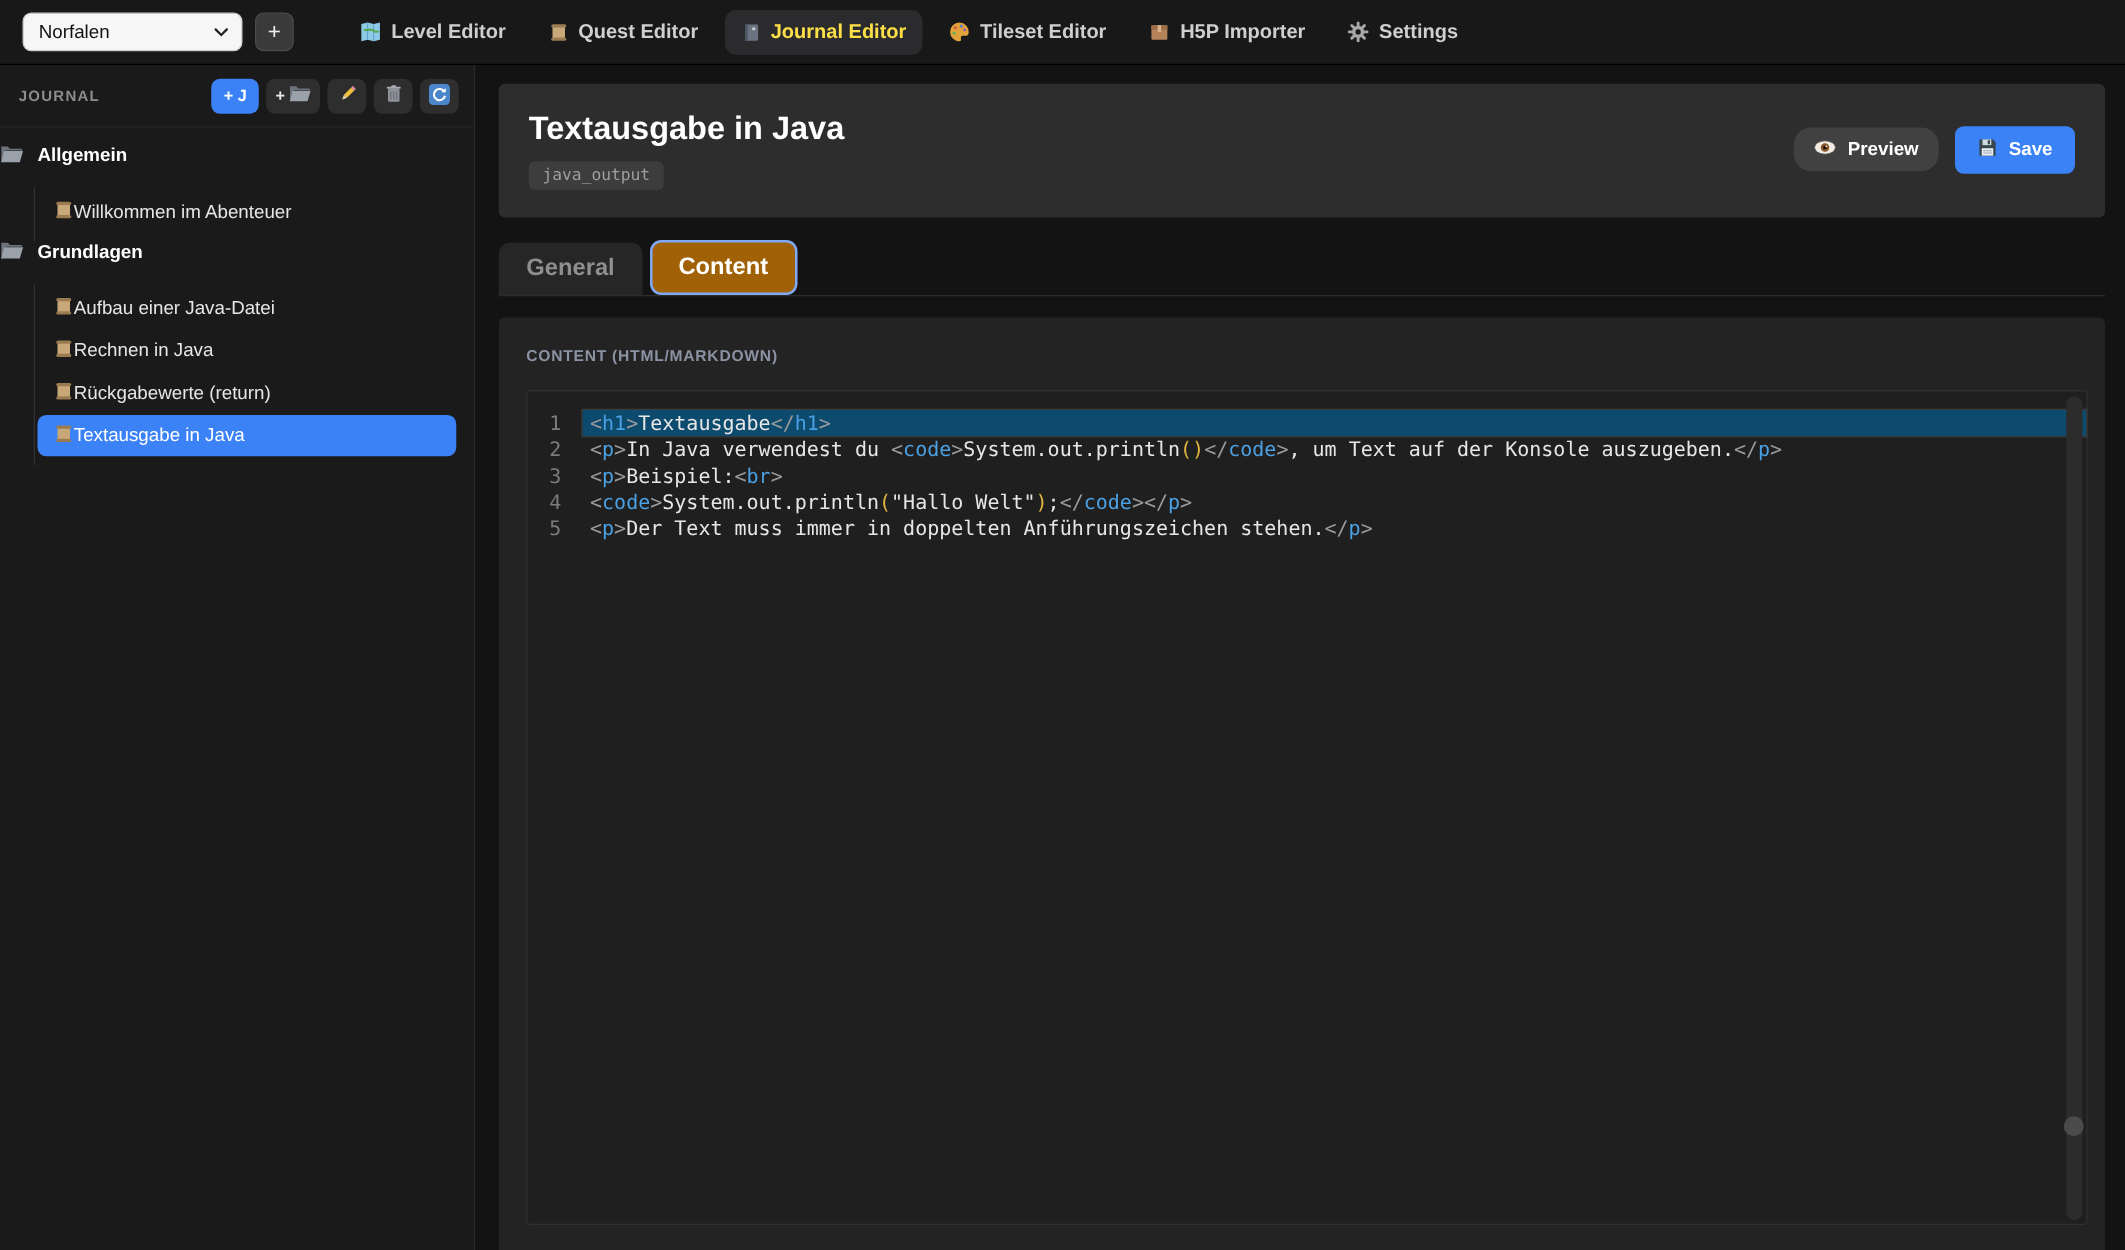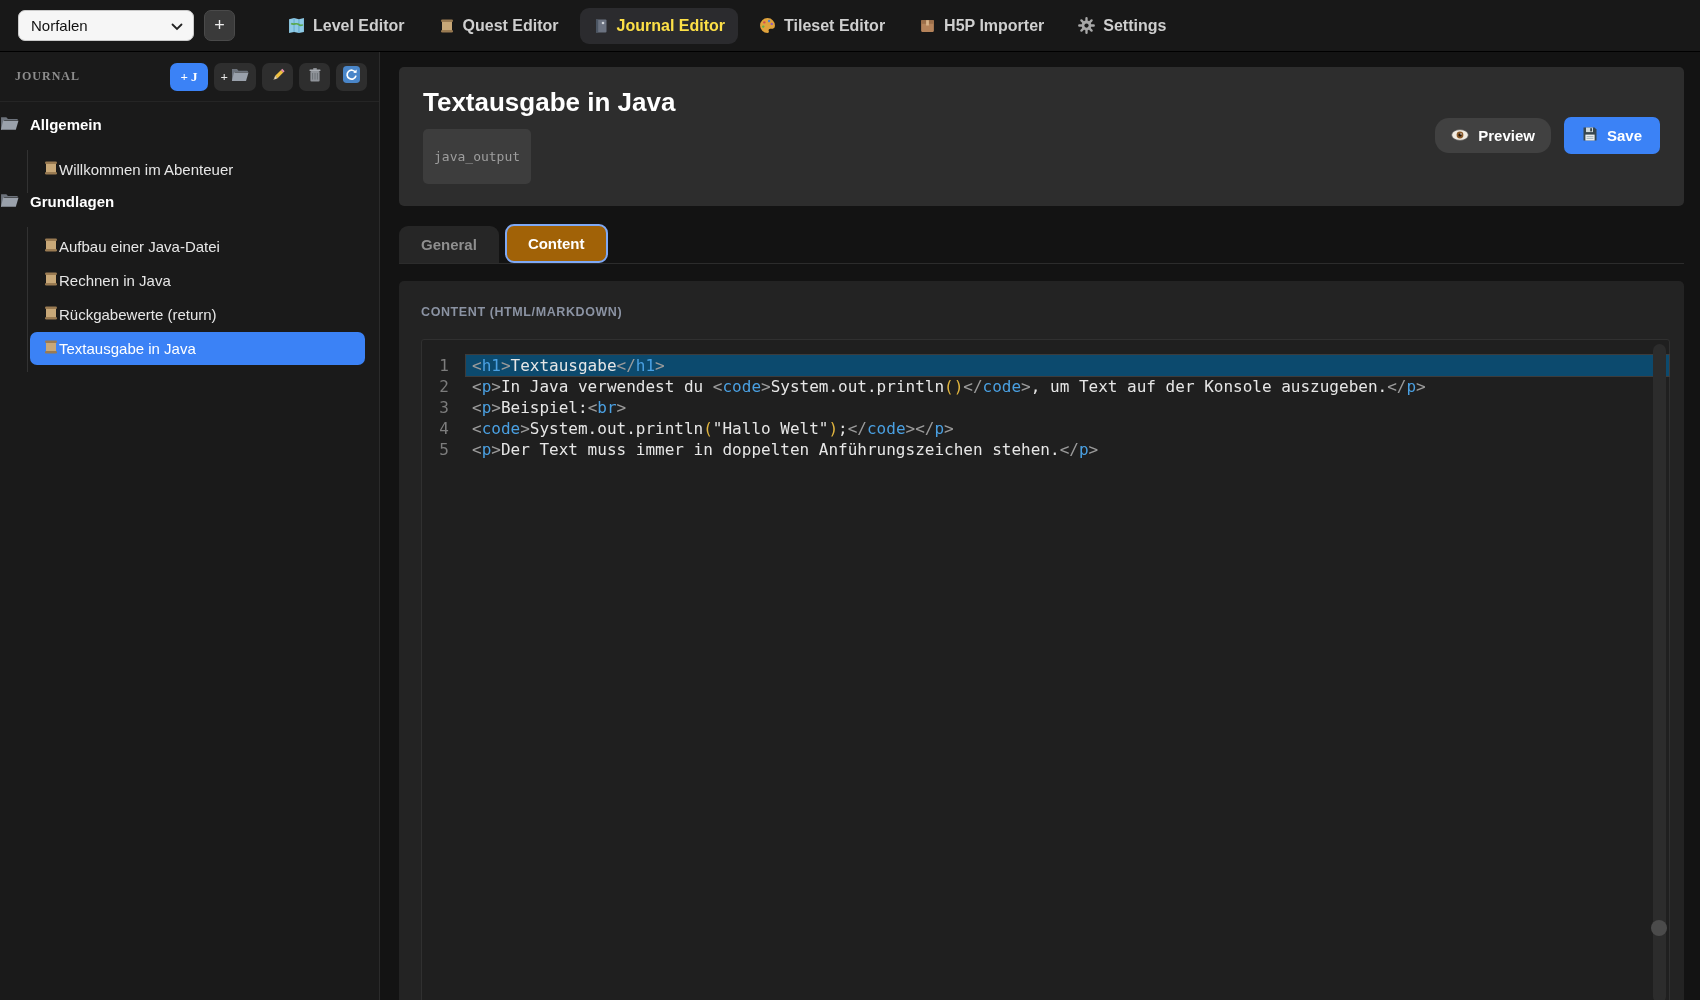--- a/index.html
+++ b/index.html
@@ -21,52 +21,52 @@
   .nav-item.active { background:#2b2b2e; color:#fde047; }
   .nav-icon svg { display:block; }
 
   
   .app { display:flex; height:948px; }
   .sidebar { width:380px; background:#1a1a1a; border-right:1px solid #2b2b2b; flex:none; }
   .main { flex:1; background:#131313; padding:15px 16px 0 19px; overflow:hidden; }
 
   
   .side-head { height:50px; display:flex; align-items:center; justify-content:space-between;
-            padding:0 12px 0 15px; border-bottom:1px solid #252525;font-family:Liberation Serif, serif; }
+            padding:0 12px 0 15px; border-bottom:1px solid #252525; }
   .side-title { font-size:12px; font-weight:700; letter-spacing:1px; color:#8d8d8d; }
   .side-tools { display:flex; gap:6px; }
   .tool-btn { height:28px; min-width:31px; padding:0 7px; border-radius:7px; background:#2e2e2e;
             display:flex; align-items:center; justify-content:center; gap:3px; cursor:pointer;
             color:#e8e8e8; font-size:13px; font-weight:700; }
   .tool-btn.primary { background:#3b82f6; color:#fff; padding:0 10px; }
   .tree { padding:14px 0 0 0; }
   .folder-row { display:flex; gap:11px; height:34px; 
             color:#ffffff; font-weight:600; font-size:15px; cursor:pointer; }
   .children { margin-left:27px; border-left:1px solid #323232; padding:2px 0 6px 0; }
   .leaf-row { display:flex; align-items:center; height:33px; margin:1px 14px 1px 2px;
             padding-left:13px; border-radius:7px; color:#e6e6e6; font-size:15px; cursor:pointer; }
   .leaf-row.selected { background:#3b82f6; color:#fff; }
 
   
   .head-panel { background:#2d2d2d; border-radius:5px; padding:20px 24px 22px 24px;
             display:flex; justify-content:space-between; align-items:center; }
   .doc-title { font-size:26px; font-weight:700; color:#fff; }
   .doc-slug { display:inline-block; margin-top:11px; background:#3d3d3d; color:#9e9e9e;
-            font-family:"DejaVu Sans Mono",monospace; font-size:13px; padding:20px 11px;
+            font-family:"DejaVu Sans Mono",monospace; font-size:13px; padding:4px 11px;
             border-radius:5px; }
   .head-actions { display:flex; gap:13px; align-items:center; }
   .btn { display:flex; align-items:center; gap:9px; border-radius:7px; font-size:15px;
             font-weight:700; padding:9px 16px; cursor:pointer; }
   .btn-preview { background:#414141; color:#fff;border-radius:14px; }
   .btn-save { background:#3b82f6; color:#fff; padding:9px 18px; }
 
   
   .tabs { margin-top:18px; display:flex; align-items:flex-end; gap:6px;
             border-bottom:1px solid #2c2c2c; }
-  .tab { padding:10px 22px; font-size:15px; font-weight:700; border-radius:9px 9px 0 0;
+  .tab { padding:10px 22px; font-size:19px; font-weight:700; border-radius:9px 9px 0 0;
             cursor:pointer; }
   .tab.general { background:#262626; color:#8f8f8f; }
   .tab.content-active { background:#a16207; color:#fff; border:2px solid #7fa9f5;
             border-radius:9px; padding:9px 21px; }
 
   
   .content-panel { margin-top:17px; background:#232323; border-radius:5px; height:877px;
             padding:24px 14px 22px 22px; }
   .content-label { font-size:12.5px; font-weight:700; letter-spacing:.6px; color:#8b93a3; }
   .editor { margin-top:20px; background:#1f1f1f; border:1px solid #303030; border-radius:3px;

